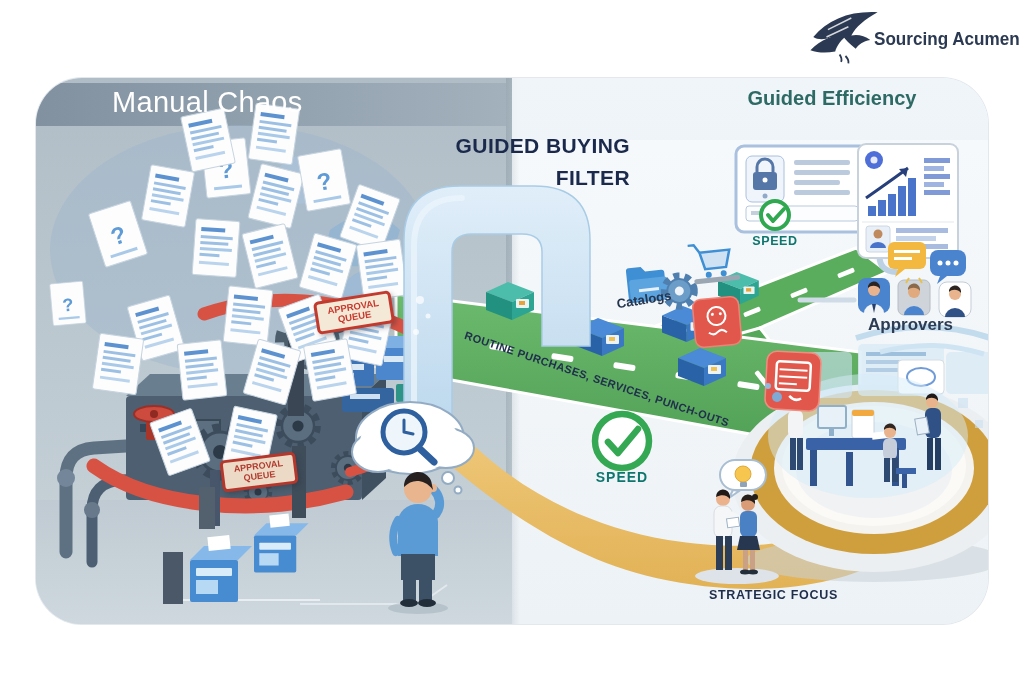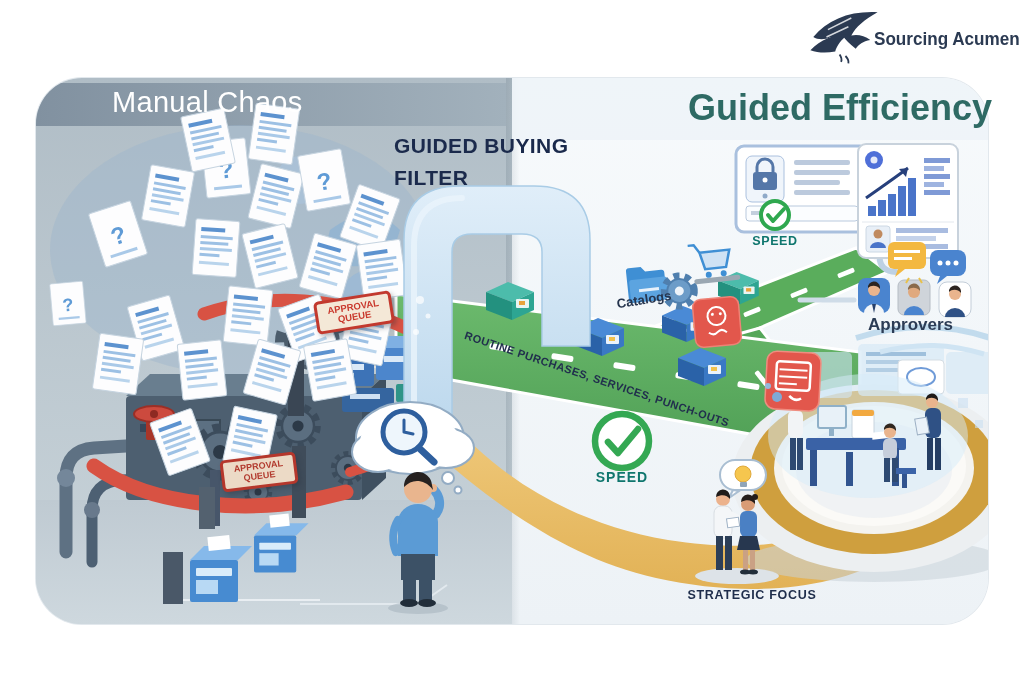--- a/index.html
+++ b/index.html
@@ -4,31 +4,31 @@
 <style>
   html,body{margin:0;padding:0}
   body{position:relative;width:1024px;height:683px;background:#fff;overflow:hidden;
        font-family:"Liberation Sans",sans-serif}
   svg{font-family:"Liberation Sans",sans-serif}
   .panel{position:absolute;left:36px;top:78px;width:952px;height:546px;border-radius:46px;
          overflow:hidden;background:#f2f6f9;box-shadow:0 0 0 1px #e2e8ed;z-index:1}
   .scene{position:absolute;left:-36px;top:-78px;width:1024px;height:683px}
   .lbl{position:absolute;z-index:5;color:#0f766e;font-weight:800;white-space:nowrap}
   .header-left{left:112px;top:86px;font-size:29px;font-weight:400;color:#fff;letter-spacing:.3px}
-  .header-right{left:688px;top:87px;width:288px;text-align:center;font-size:36px;font-weight:600;color:#2e6a64}
-  .filter-title{left:394px;top:130px;width:236px;text-align:left;font-size:21px;color:#1b2a4c;
+  .header-right{left:688px;top:87px;width:288px;text-align:center;font-size:20px;font-weight:600;color:#2e6a64}
+  .filter-title{left:394px;top:130px;width:236px;text-align:right;font-size:21px;color:#1b2a4c;
                 line-height:1.5;letter-spacing:.4px;white-space:normal}
   .road-label{left:467px;top:329px;width:330px;transform:rotate(18.5deg);transform-origin:0 0;
               font-size:11px;font-weight:700;letter-spacing:.4px;color:#212f4d}
   .speed-top{left:747px;top:234px;width:56px;text-align:center;font-size:12.5px;letter-spacing:.6px}
   .speed-center{left:585px;top:469px;width:74px;text-align:center;font-size:14px;letter-spacing:1px}
   .catalogs{left:598px;top:292px;width:92px;text-align:center;transform:rotate(-9deg);
             font-size:13px;font-weight:700;color:#26354e}
   .approvers{left:868px;top:315px;width:110px;font-size:17px;font-weight:600;color:#2c3c55}
-  .strategic{left:666px;top:588px;width:172px;text-align:center;font-size:12.5px;letter-spacing:.7px;color:#1e2d4b}
+  .strategic{left:666px;top:588px;width:172px;text-align:right;font-size:12.5px;letter-spacing:.7px;color:#1e2d4b}
   .logo-text{left:874px;top:28px;font-size:19px;color:#2b3a52;transform:scaleX(.9);
              transform-origin:left center;z-index:5}
   .logo-eagle{position:absolute;left:806px;top:6px;z-index:5}
   .sign{position:absolute;z-index:6;background:#f4e8d7;border:3px solid #c2392e;border-radius:5px;
         color:#c9382c;font-weight:800;text-align:center;text-transform:uppercase;
         padding:3px 4px;line-height:1.1;box-shadow:2px 3px 5px rgba(40,50,60,.35)}
   .sign span{display:block}
   .sign-top{left:315px;top:296px;width:64px;font-size:9.5px;transform:rotate(-9deg)}
   .sign-bottom{left:221px;top:456px;width:62px;font-size:9px;transform:rotate(-7deg);
                background:#ecdac6;border-color:#b5372c;color:#b23a2e}

